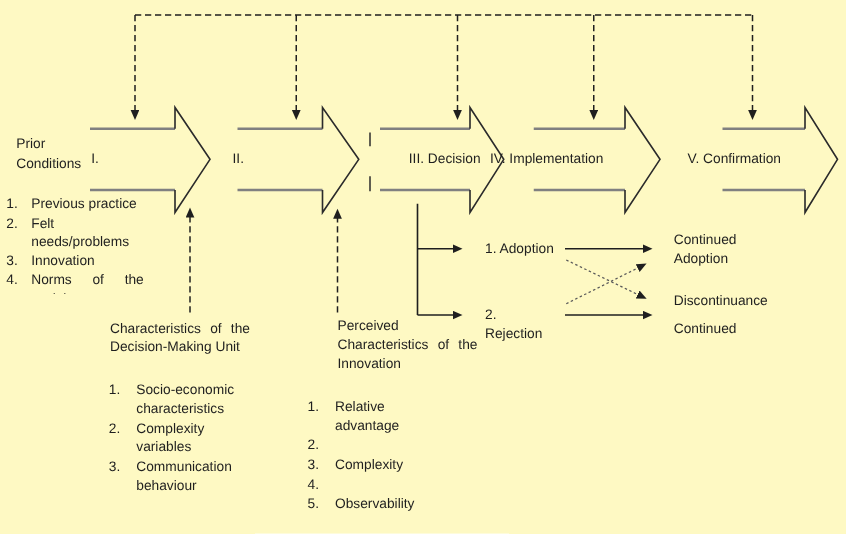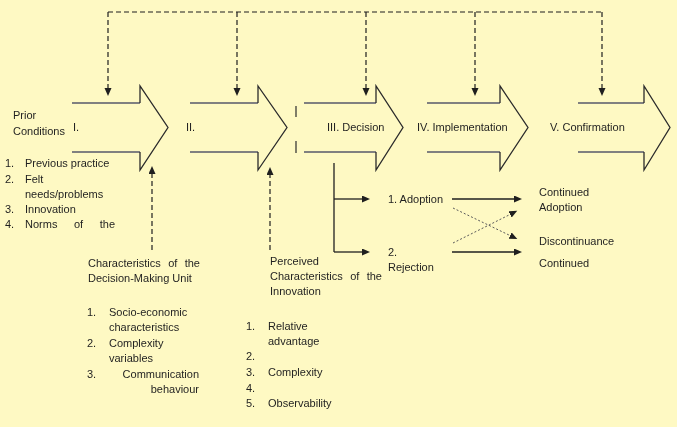--- a/index.html
+++ b/index.html
@@ -71,21 +71,21 @@
     <line x1="452" y1="252" x2="515" y2="252" stroke="#1f1f1f" stroke-width="1.3" marker-end="url(#ah)"></line>
     <line x1="453" y1="208" x2="511" y2="236" stroke="#5a5a5a" stroke-width="1" stroke-dasharray="2 2" marker-end="url(#ah)"></line>
     <line x1="453" y1="243" x2="511" y2="214" stroke="#5a5a5a" stroke-width="1" stroke-dasharray="2 2" marker-end="url(#ah)"></line>
   </svg>
 
   <div class="abs txt" style="left:13px;top:107px;width:58px;line-height:16px;">Prior Conditions</div>
 
   <div class="abs txt nowrap" style="left:73px;top:120px;">I.</div>
   <div class="abs txt nowrap" style="left:186px;top:120px;">II.</div>
   <div class="abs txt nowrap" style="left:302px;top:120px;margin-left:25px;">III. Decision</div>
-  <div class="abs txt nowrap" style="left:417px;top:120px;">IV. Implementation</div>
+  <div class="abs txt nowrap" style="left:392px;top:120px;">IV. Implementation</div>
   <div class="abs txt nowrap" style="left:550px;top:120px;">V. Confirmation</div>
 
   <div class="row txt" style="left:5px;top:156px;width:118px;">
     <span class="num">1.</span>
     <div class="itemtext">Previous practice</div>
   </div>
   <div class="row txt" style="left:5px;top:172px;width:118px;">
     <span class="num">2.</span>
     <div class="itemtext" style="max-width:90px;">Felt needs/problems</div>
   </div>
@@ -102,21 +102,21 @@
   <div class="row txt" style="left:87px;top:305px;width:114px;">
     <span class="num2">1.</span>
     <div class="itemtext" style="max-width:90px;">Socio-economic characteristics</div>
   </div>
   <div class="row txt" style="left:87px;top:336px;width:114px;">
     <span class="num2">2.</span>
     <div class="itemtext" style="max-width:70px;">Complexity variables</div>
   </div>
   <div class="row txt" style="left:87px;top:367px;width:114px;">
     <span class="num2">3.</span>
-    <div class="itemtext" style="max-width:90px;text-align:right;">Communication behaviour</div>
+    <div class="itemtext" style="max-width:90px;">Communication behaviour</div>
   </div>
 
   <div class="abs txt just" style="left:249px;top:254px;width:112px;margin-left:21px;">Perceived Characteristics of the Innovation</div>
   <div class="row txt" style="left:246px;top:319px;width:112px;">
     <span class="num2">1.</span>
     <div class="itemtext" style="max-width:62px;">Relative advantage</div>
   </div>
   <div class="row txt" style="left:246px;top:349px;width:112px;">
     <span class="num2">2.</span>
   </div>

